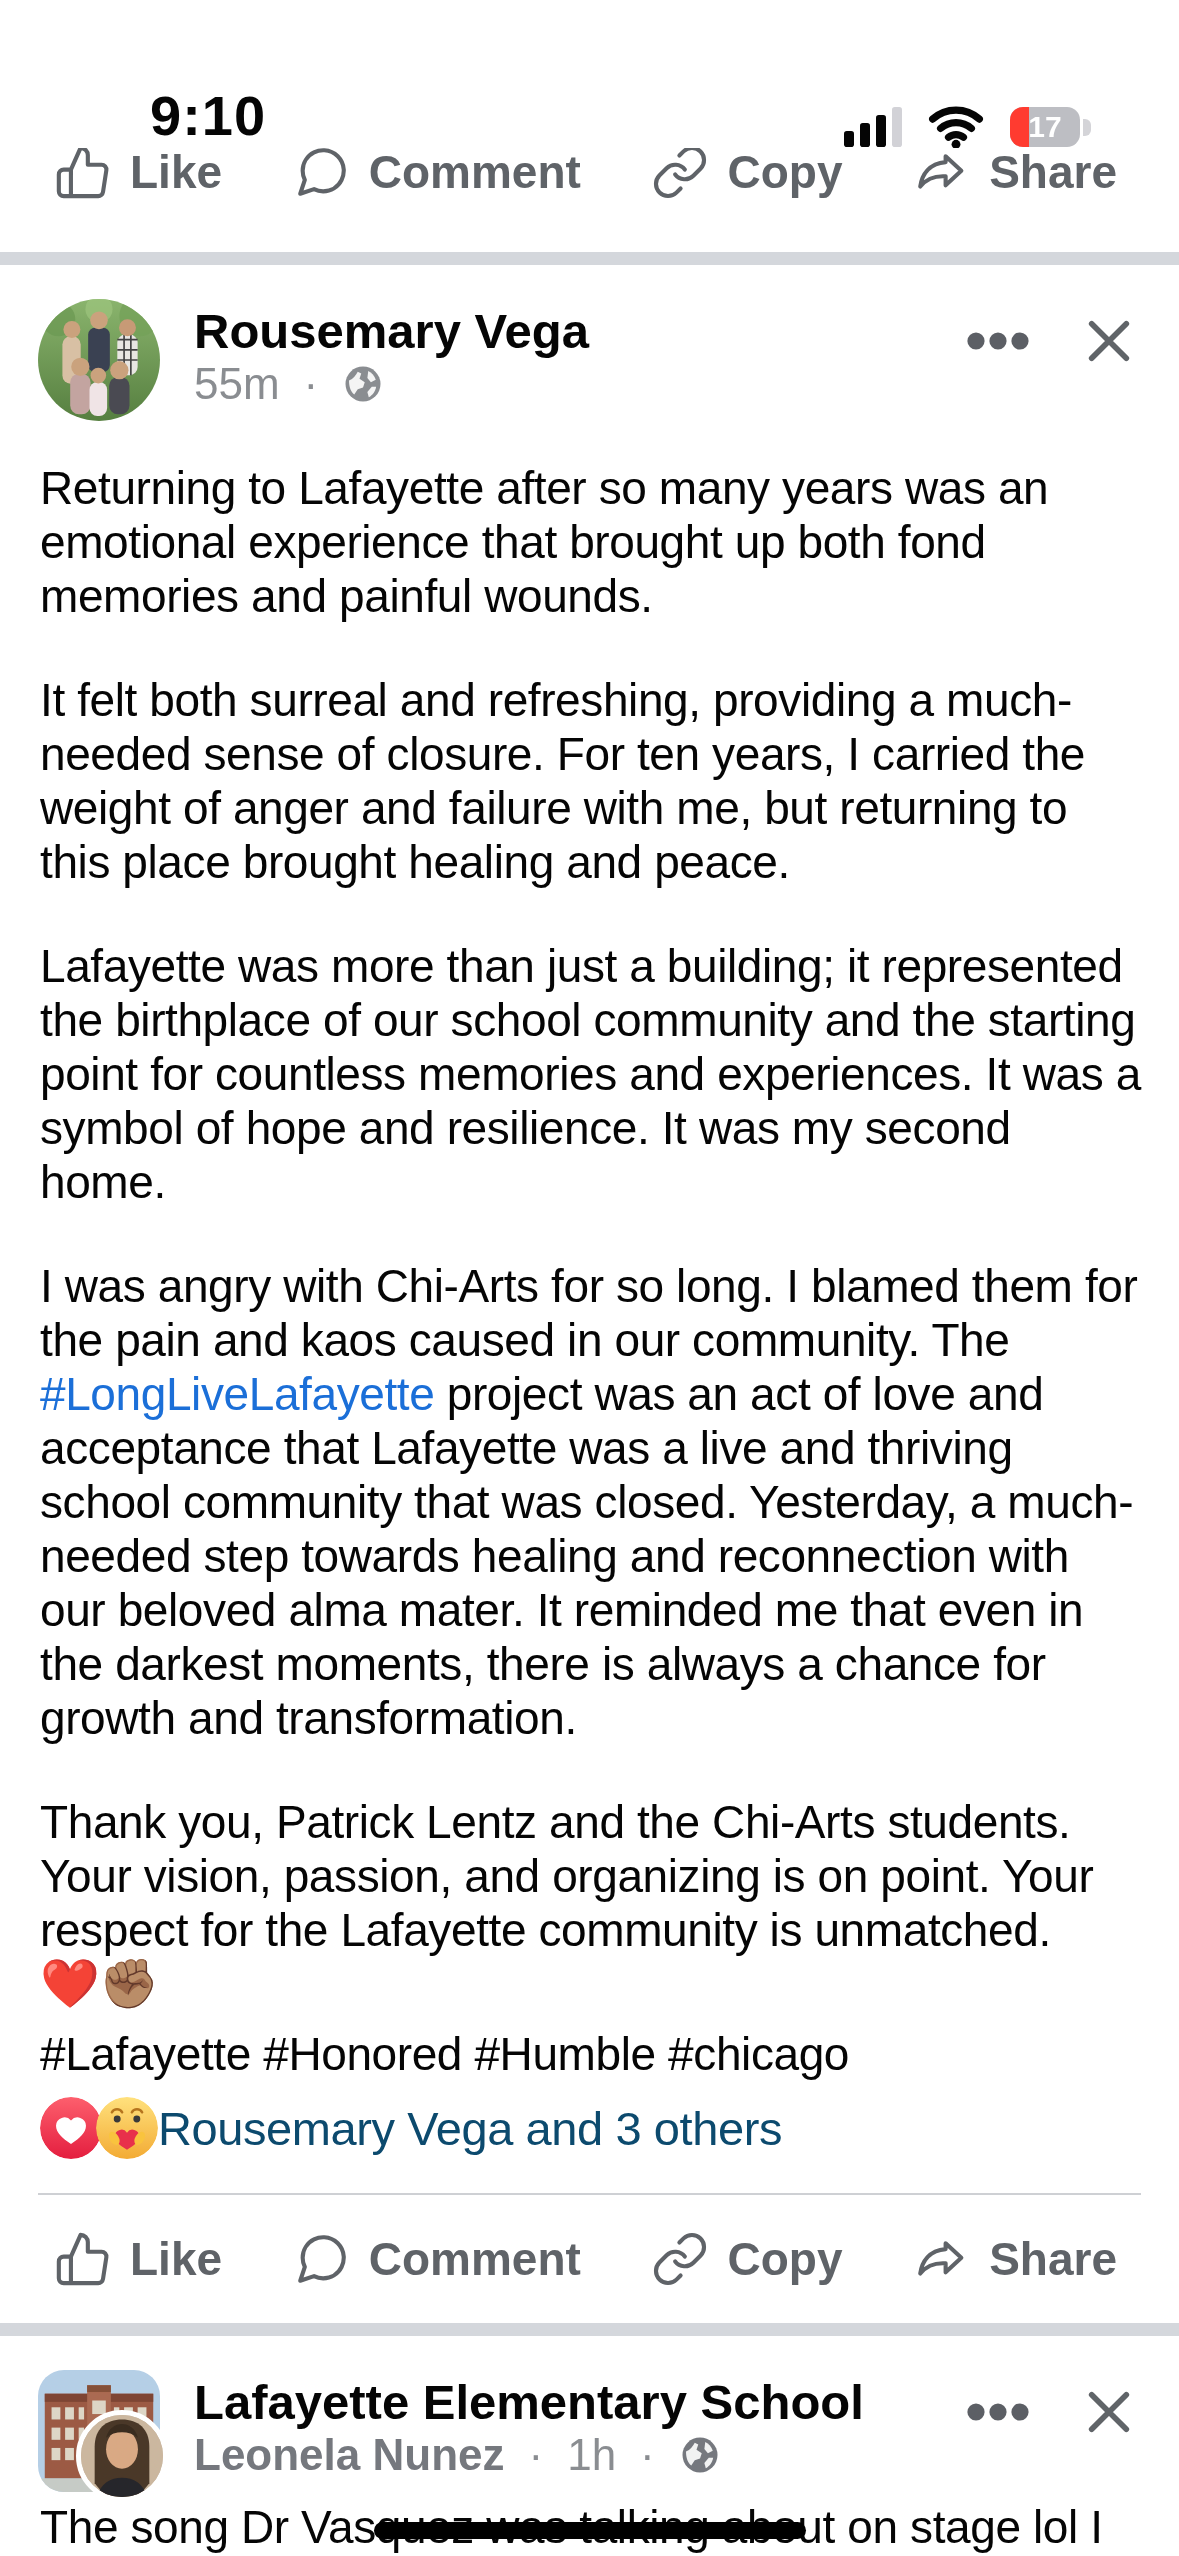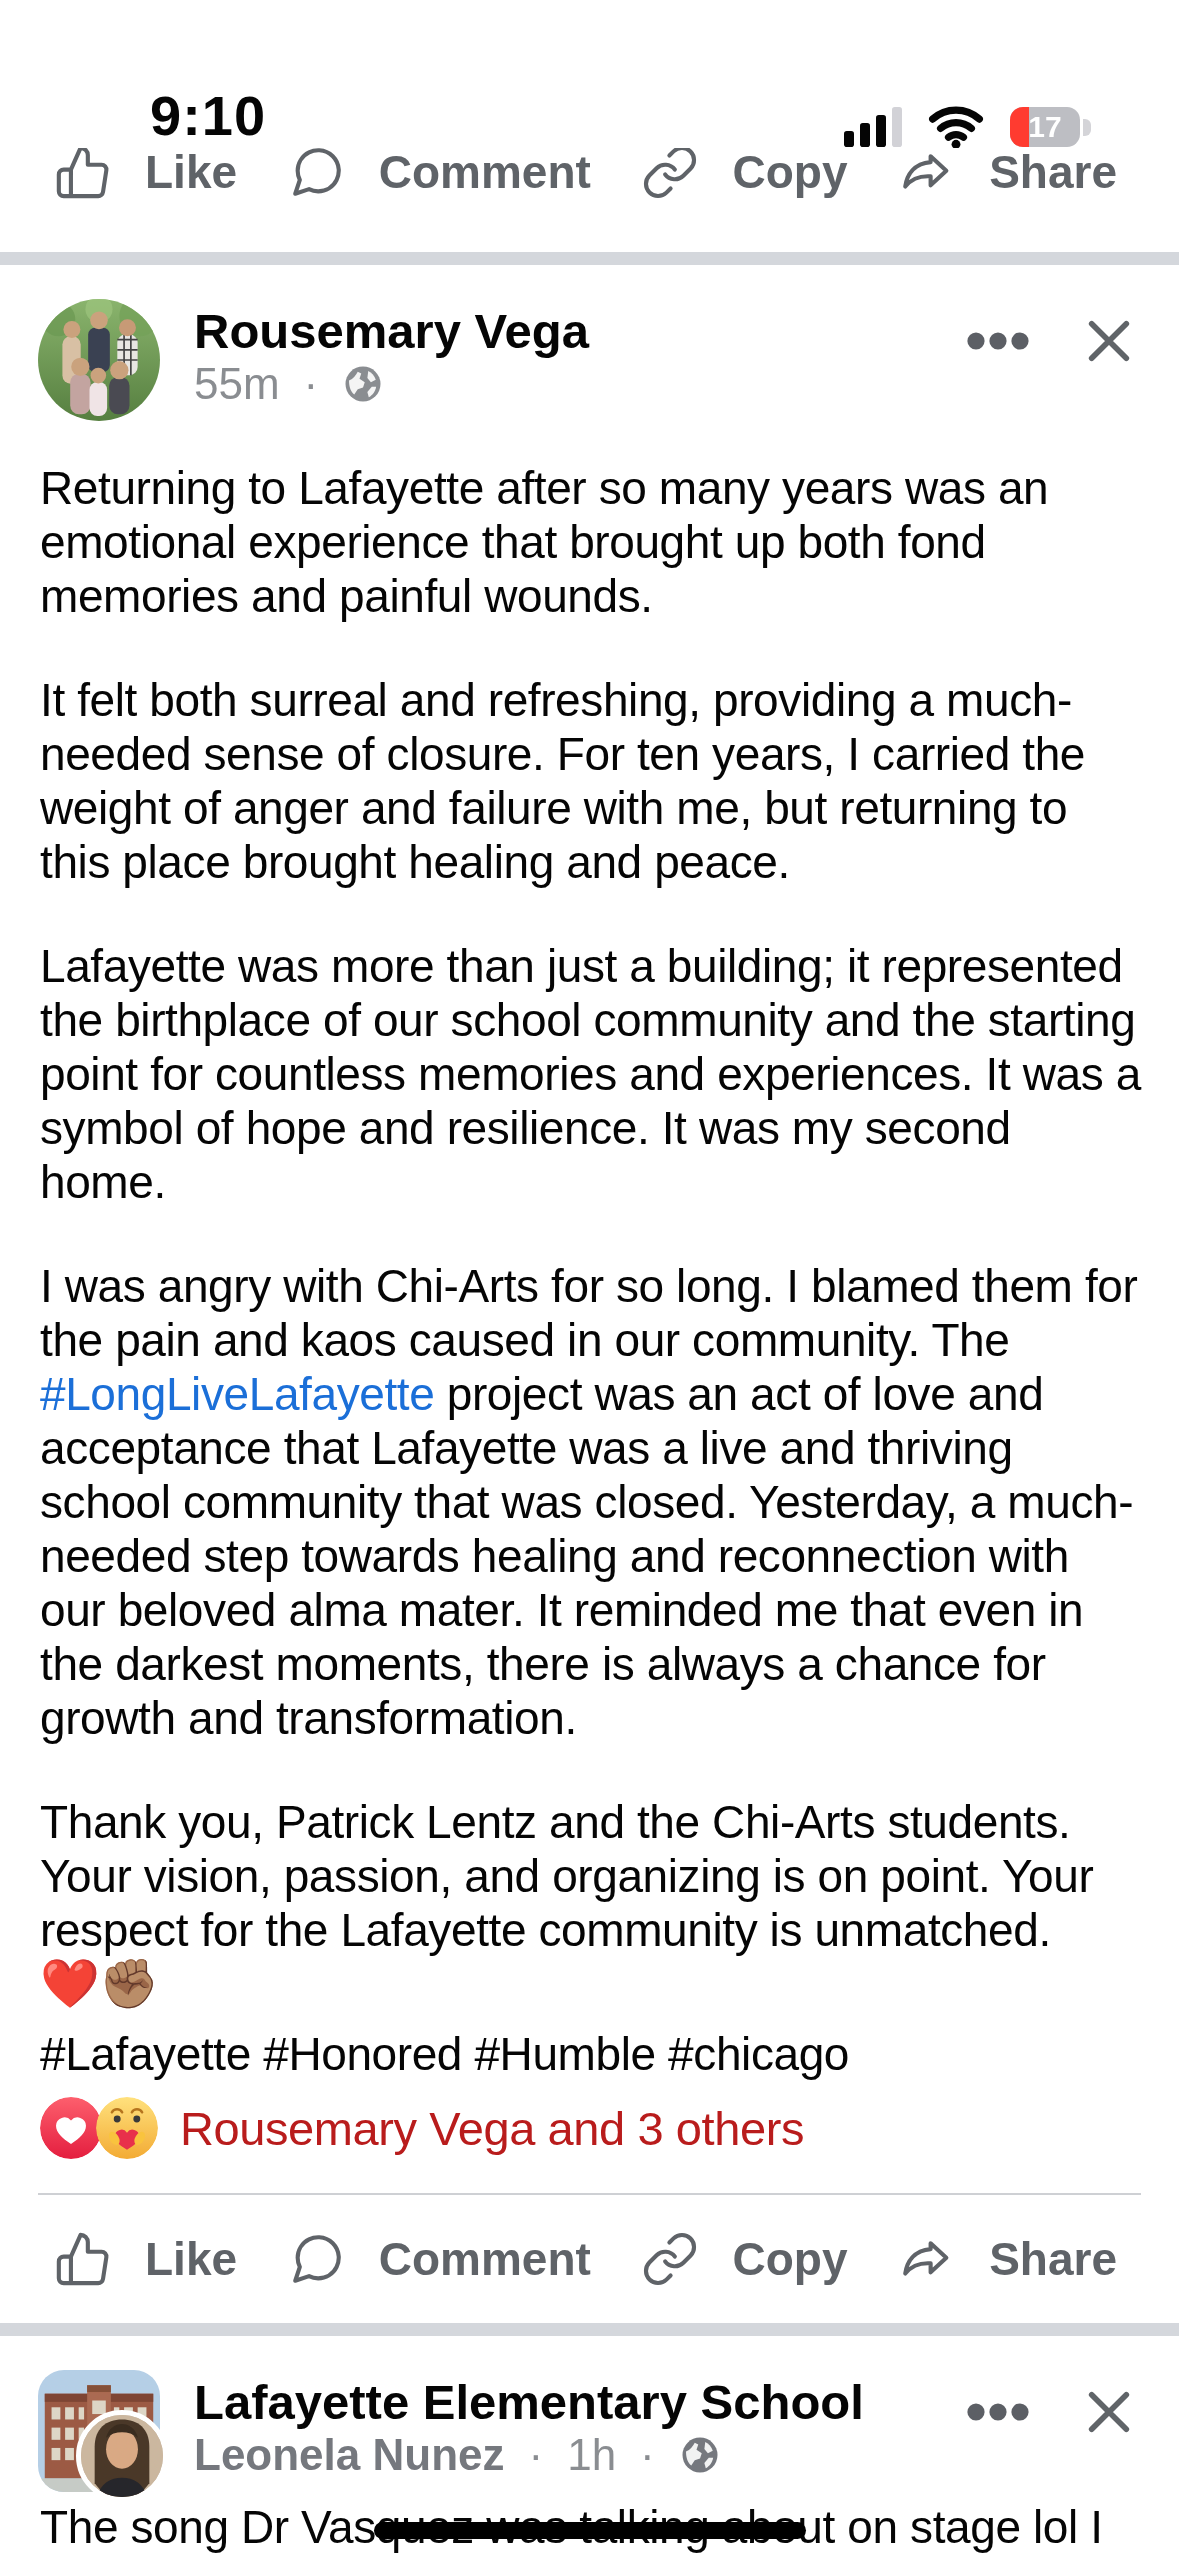--- a/index.html
+++ b/index.html
@@ -18,21 +18,21 @@
   .battery-nub{width:8px;height:17px;background:#d4d4d8;border-radius:0 6px 6px 0;margin-left:3px;}
   .bat-wrap{display:flex;align-items:center;}
 
   
   .section-divider{height:13px;background:#d4d7dc;}
   .thin-divider{height:2px;background:#ced0d4;margin:34px 38px 0;}
 
   
   .action-row{display:flex;align-items:center;justify-content:space-between;height:128px;padding:0 62px 0 54px;}
   .action-row.clipped-wrap{height:160px;margin-top:92px;}
-  .action-item{display:flex;align-items:center;gap:33px;color:#5f6368;font-size:46px;font-weight:600;cursor:pointer;}
+  .action-item{display:flex;align-items:center;gap:18px;color:#5f6368;font-size:46px;font-weight:600;cursor:pointer;}
   .action-item svg{width:58px;height:58px;stroke:#5f6368;fill:none;stroke-width:1.7;stroke-linecap:round;stroke-linejoin:round;}
 
   
   .post-header{display:flex;align-items:flex-start;padding:34px 44px 0 38px;}
   .avatar-circle{width:122px;height:122px;border-radius:50%;overflow:hidden;flex:none;}
   .avatar-square{width:122px;height:122px;border-radius:26px;flex:none;position:relative;}
   .avatar-square .building{width:122px;height:122px;border-radius:26px;overflow:hidden;display:block;}
   .inset-circle{position:absolute;right:-8px;bottom:-10px;width:82px;height:82px;border-radius:50%;
     border:5px solid #fff;overflow:hidden;background:#c7b49e;}
   .header-text{margin-left:34px;padding-top:4px;min-width:0;}
@@ -49,21 +49,21 @@
   .post-body p{margin:50px 0 0;font-size:46px;line-height:54px;color:#050505;letter-spacing:-0.4px;}
   .post-body p:first-child{margin-top:0;}
   .link{color:#1b6fd8;}
   .emoji-line{display:block;font-size:48px;}
   .hashtags{margin-top:16px !important;color:#1b6fd8;}
 
   
   .reactions{display:flex;align-items:center;padding:0 40px;margin-top:16px;}
   .badge{width:62px;height:62px;border-radius:50%;flex:none;}
   .badge.care{margin-left:-6px;}
-  .reactions-text{margin-left:22px;font-size:47px;color:#b91c1c;letter-spacing:-0.4px;}
+  .reactions-text{font-size:47px;color:#0c4a6e;letter-spacing:-0.4px;}
 
   
   .post2-text{padding:0 36px 0 40px;margin-top:8px;font-size:46px;line-height:54px;color:#050505;letter-spacing:-0.4px;}
 
   
   .home-indicator{position:absolute;left:50%;transform:translateX(-50%);bottom:17px;width:432px;height:17px;
     border-radius:10px;background:#000;z-index:40;}
 </style>
 </head>
 <body>

